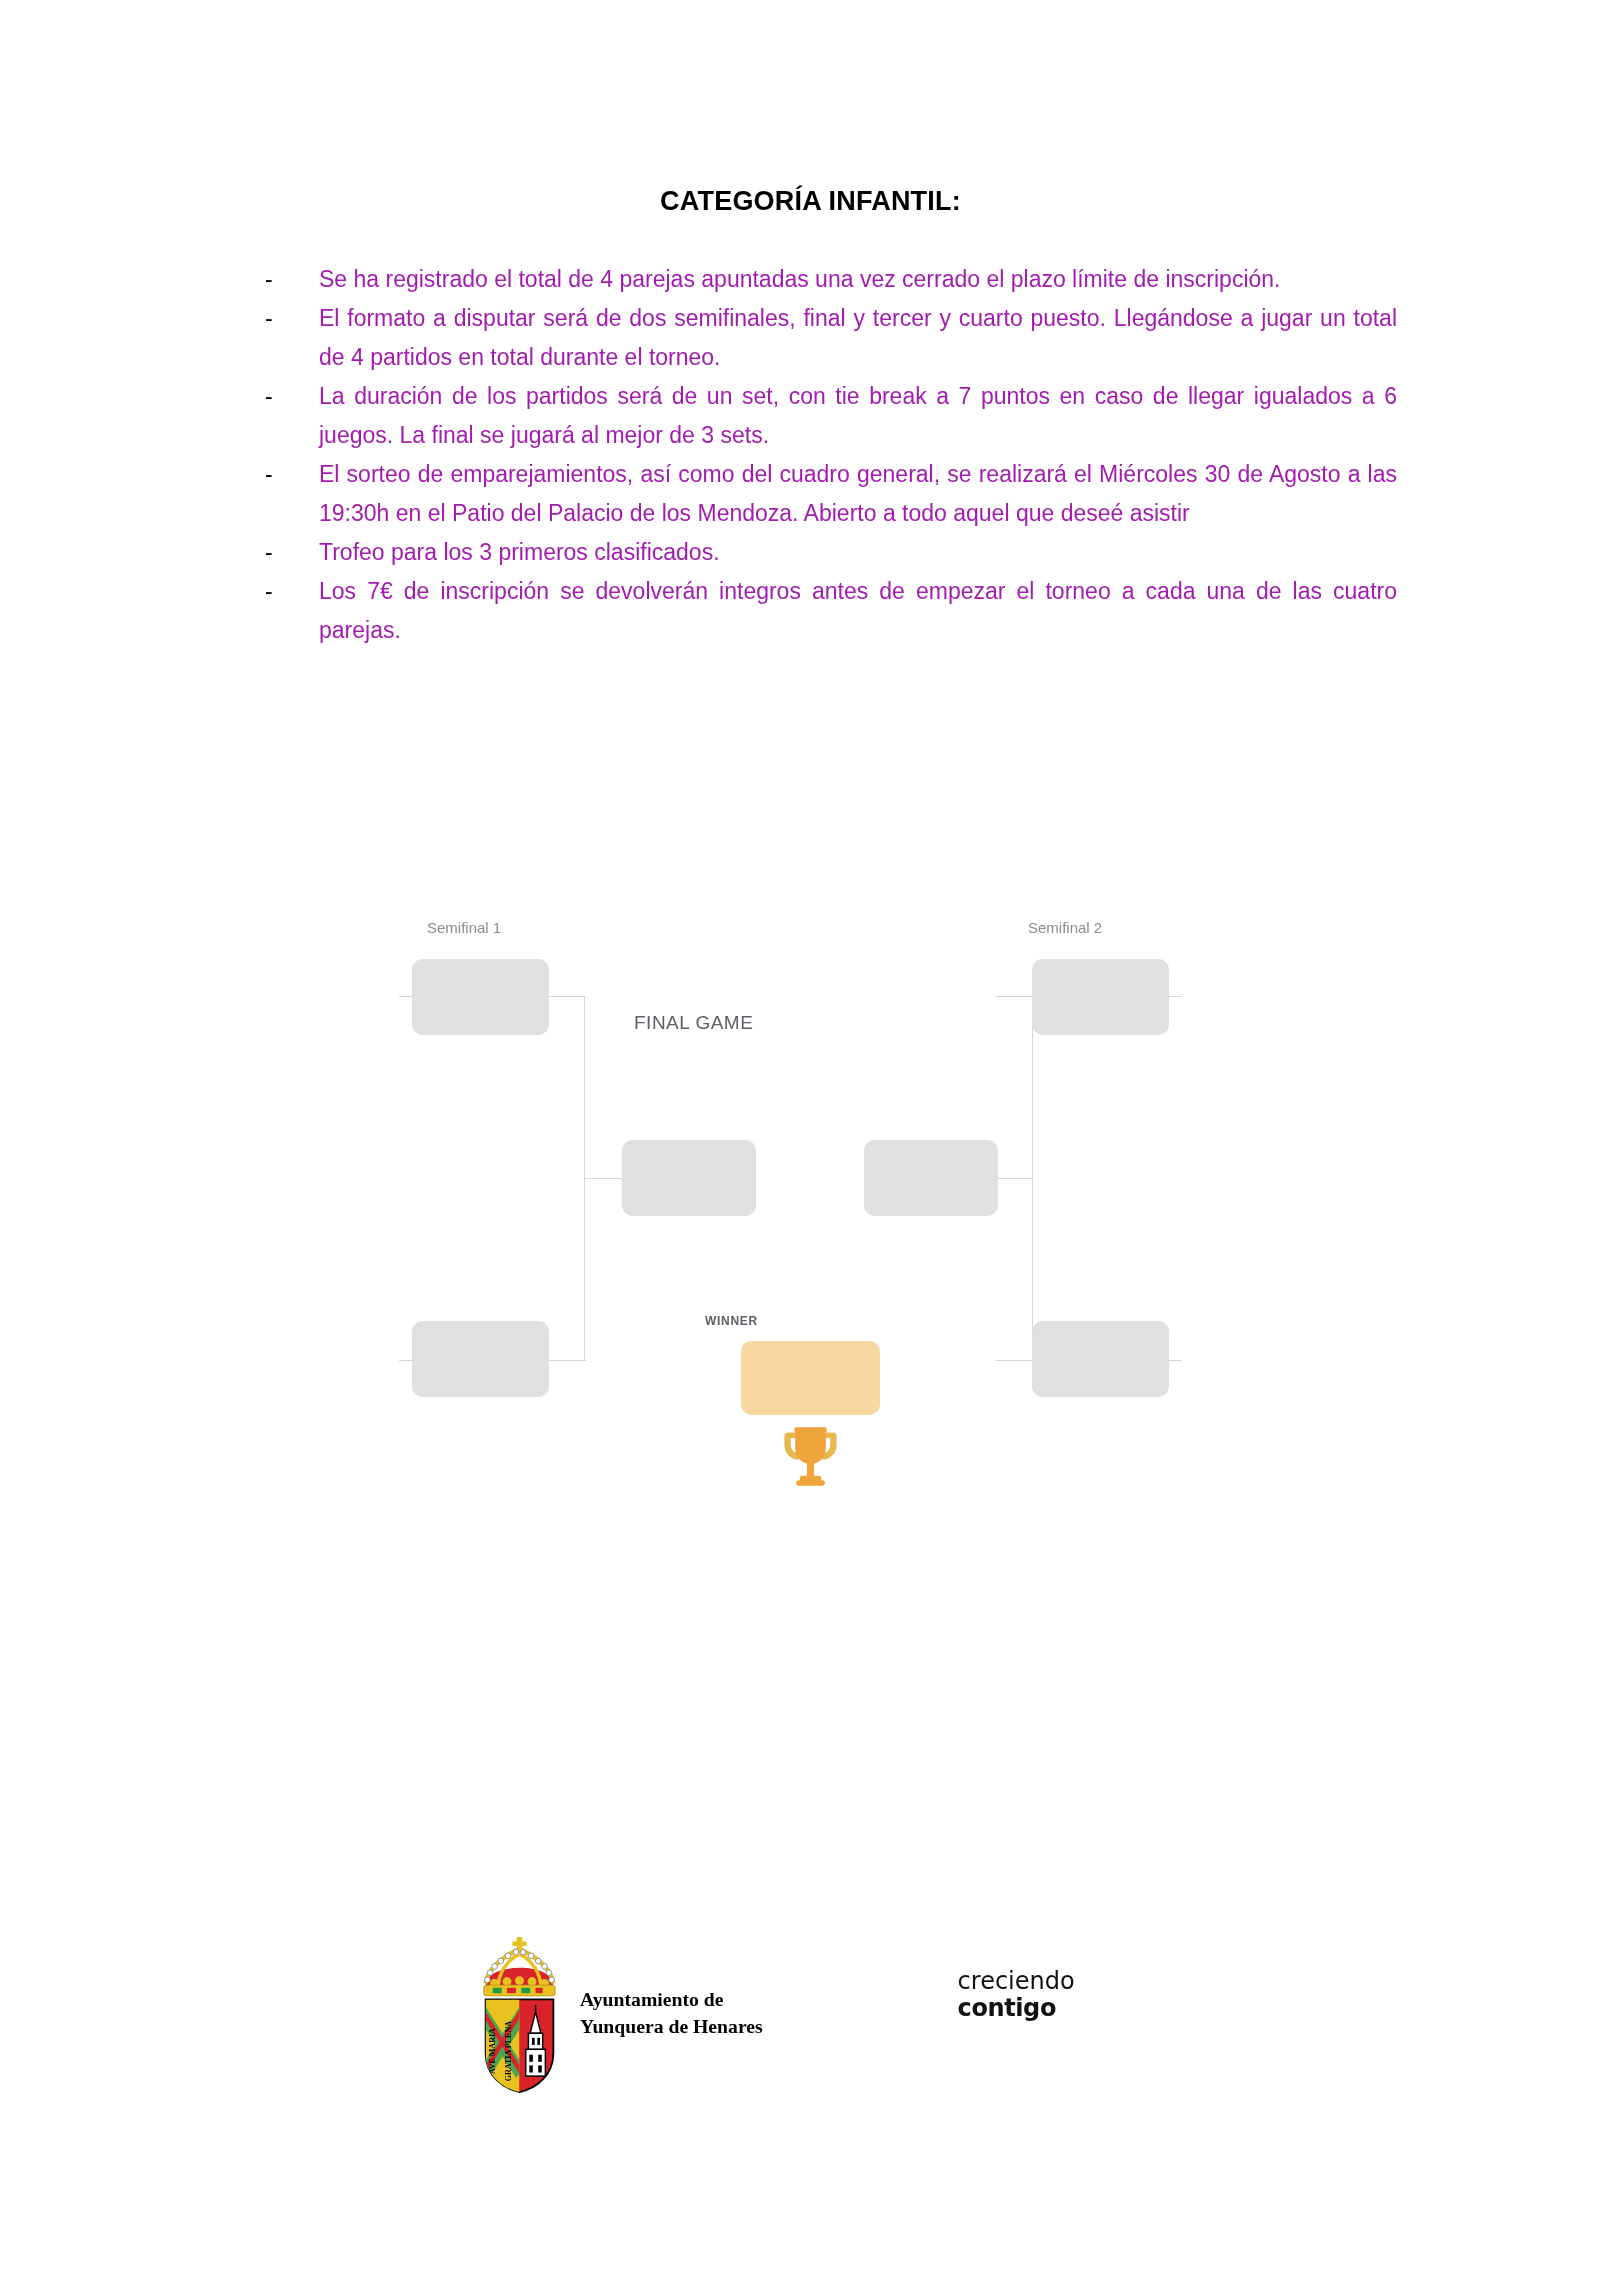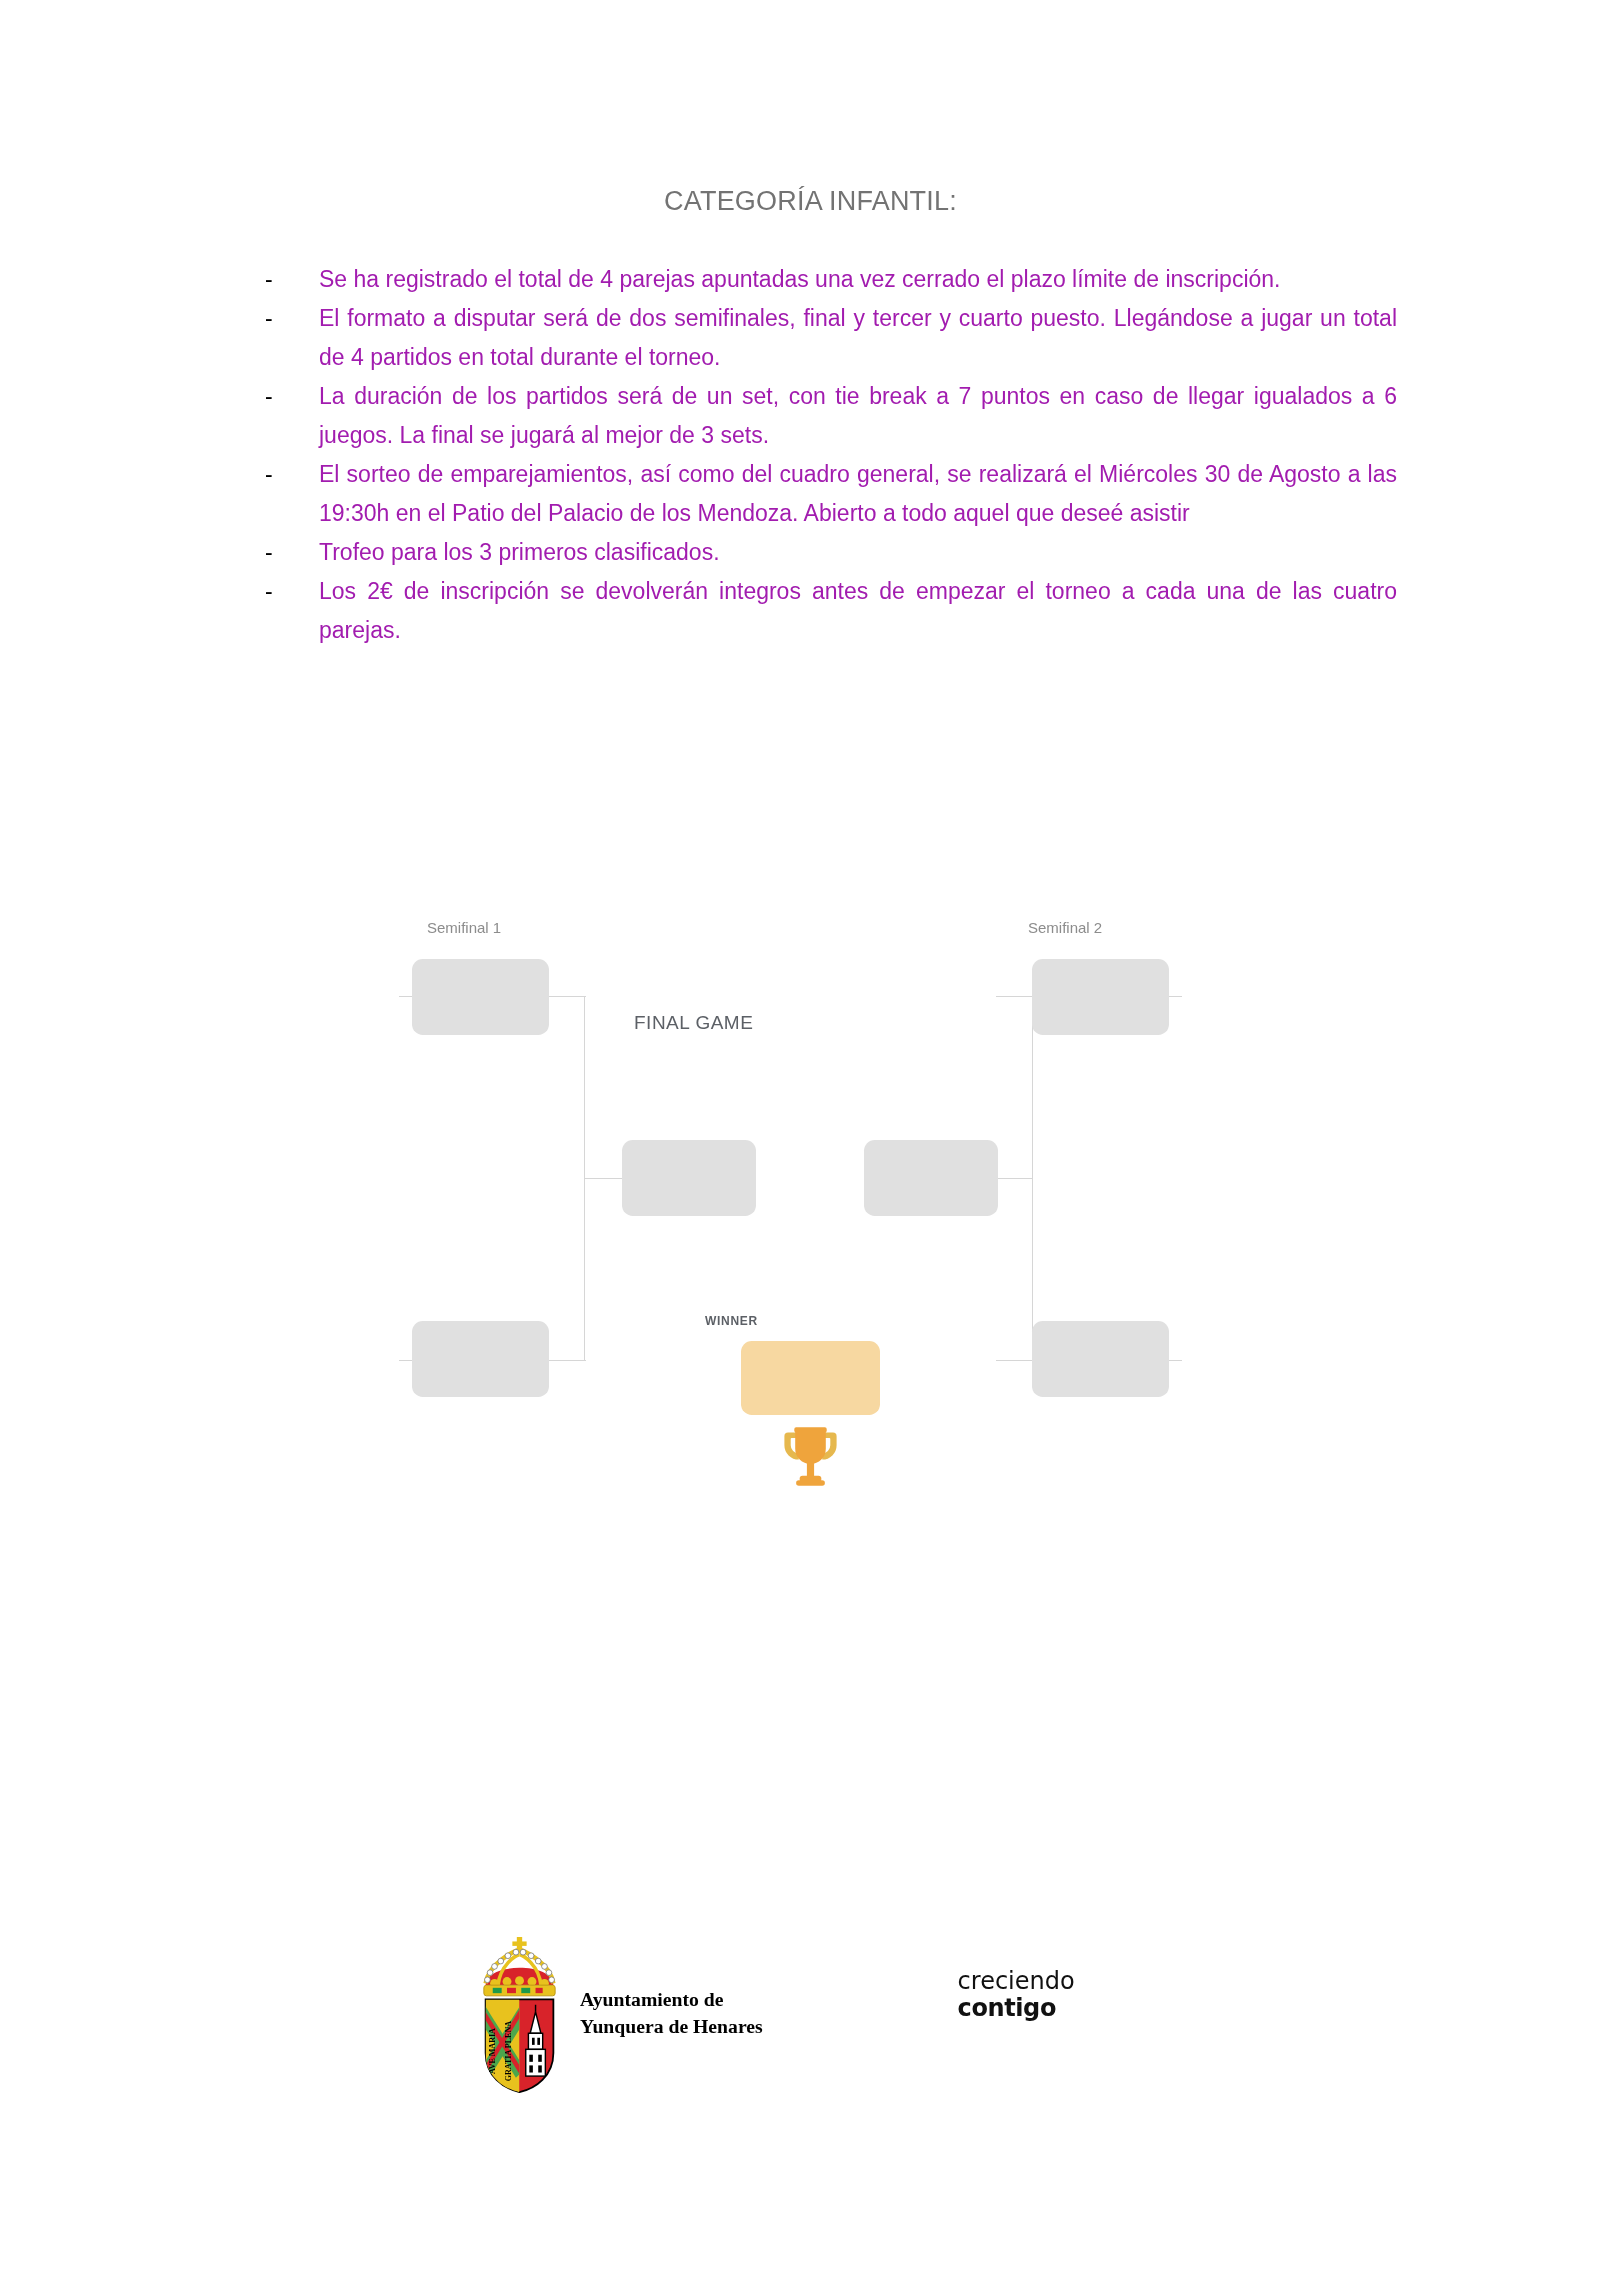--- a/index.html
+++ b/index.html
@@ -24,23 +24,23 @@
   }
 
   
   .doc-title {
     position: absolute;
     left: 0;
     right: 0;
     top: 186px;
     text-align: center;
     font-size: 27px;
-    font-weight: normal;
+    font-weight: bold;
     letter-spacing: 0.2px;
-    color: #737373;
+    color: #000000;
   }
 
   
   .bullet-list {
     position: absolute;
     left: 265px;
     top: 260px;
     width: 1132px;
   }
   .bullet-row {
@@ -186,21 +186,21 @@
       <div class="bullet-text">El sorteo de emparejamientos, así como del cuadro general, se realizará el Miércoles 30 de Agosto a las 19:30h en el Patio del Palacio de los Mendoza. Abierto a todo aquel que deseé asistir</div>
     </div>
 
     <div class="bullet-row">
       <div class="bullet-dash">-</div>
       <div class="bullet-text nojustify">Trofeo para los 3 primeros clasificados.</div>
     </div>
 
     <div class="bullet-row">
       <div class="bullet-dash">-</div>
-      <div class="bullet-text">Los 2€ de inscripción se devolverán integros antes de empezar el torneo a cada una de las cuatro parejas.</div>
+      <div class="bullet-text">Los 7€ de inscripción se devolverán integros antes de empezar el torneo a cada una de las cuatro parejas.</div>
     </div>
 
   </div>
 
   <div class="bracket">
 
     <div class="bk-label" style="left:51px; top:23px;">Semifinal 1</div>
     <div class="bk-label" style="left:652px; top:23px;">Semifinal 2</div>
     <div class="bk-label final" style="left:258px; top:116px;">FINAL GAME</div>
     <div class="bk-label winner" style="left:329px; top:418px;">WINNER</div>

